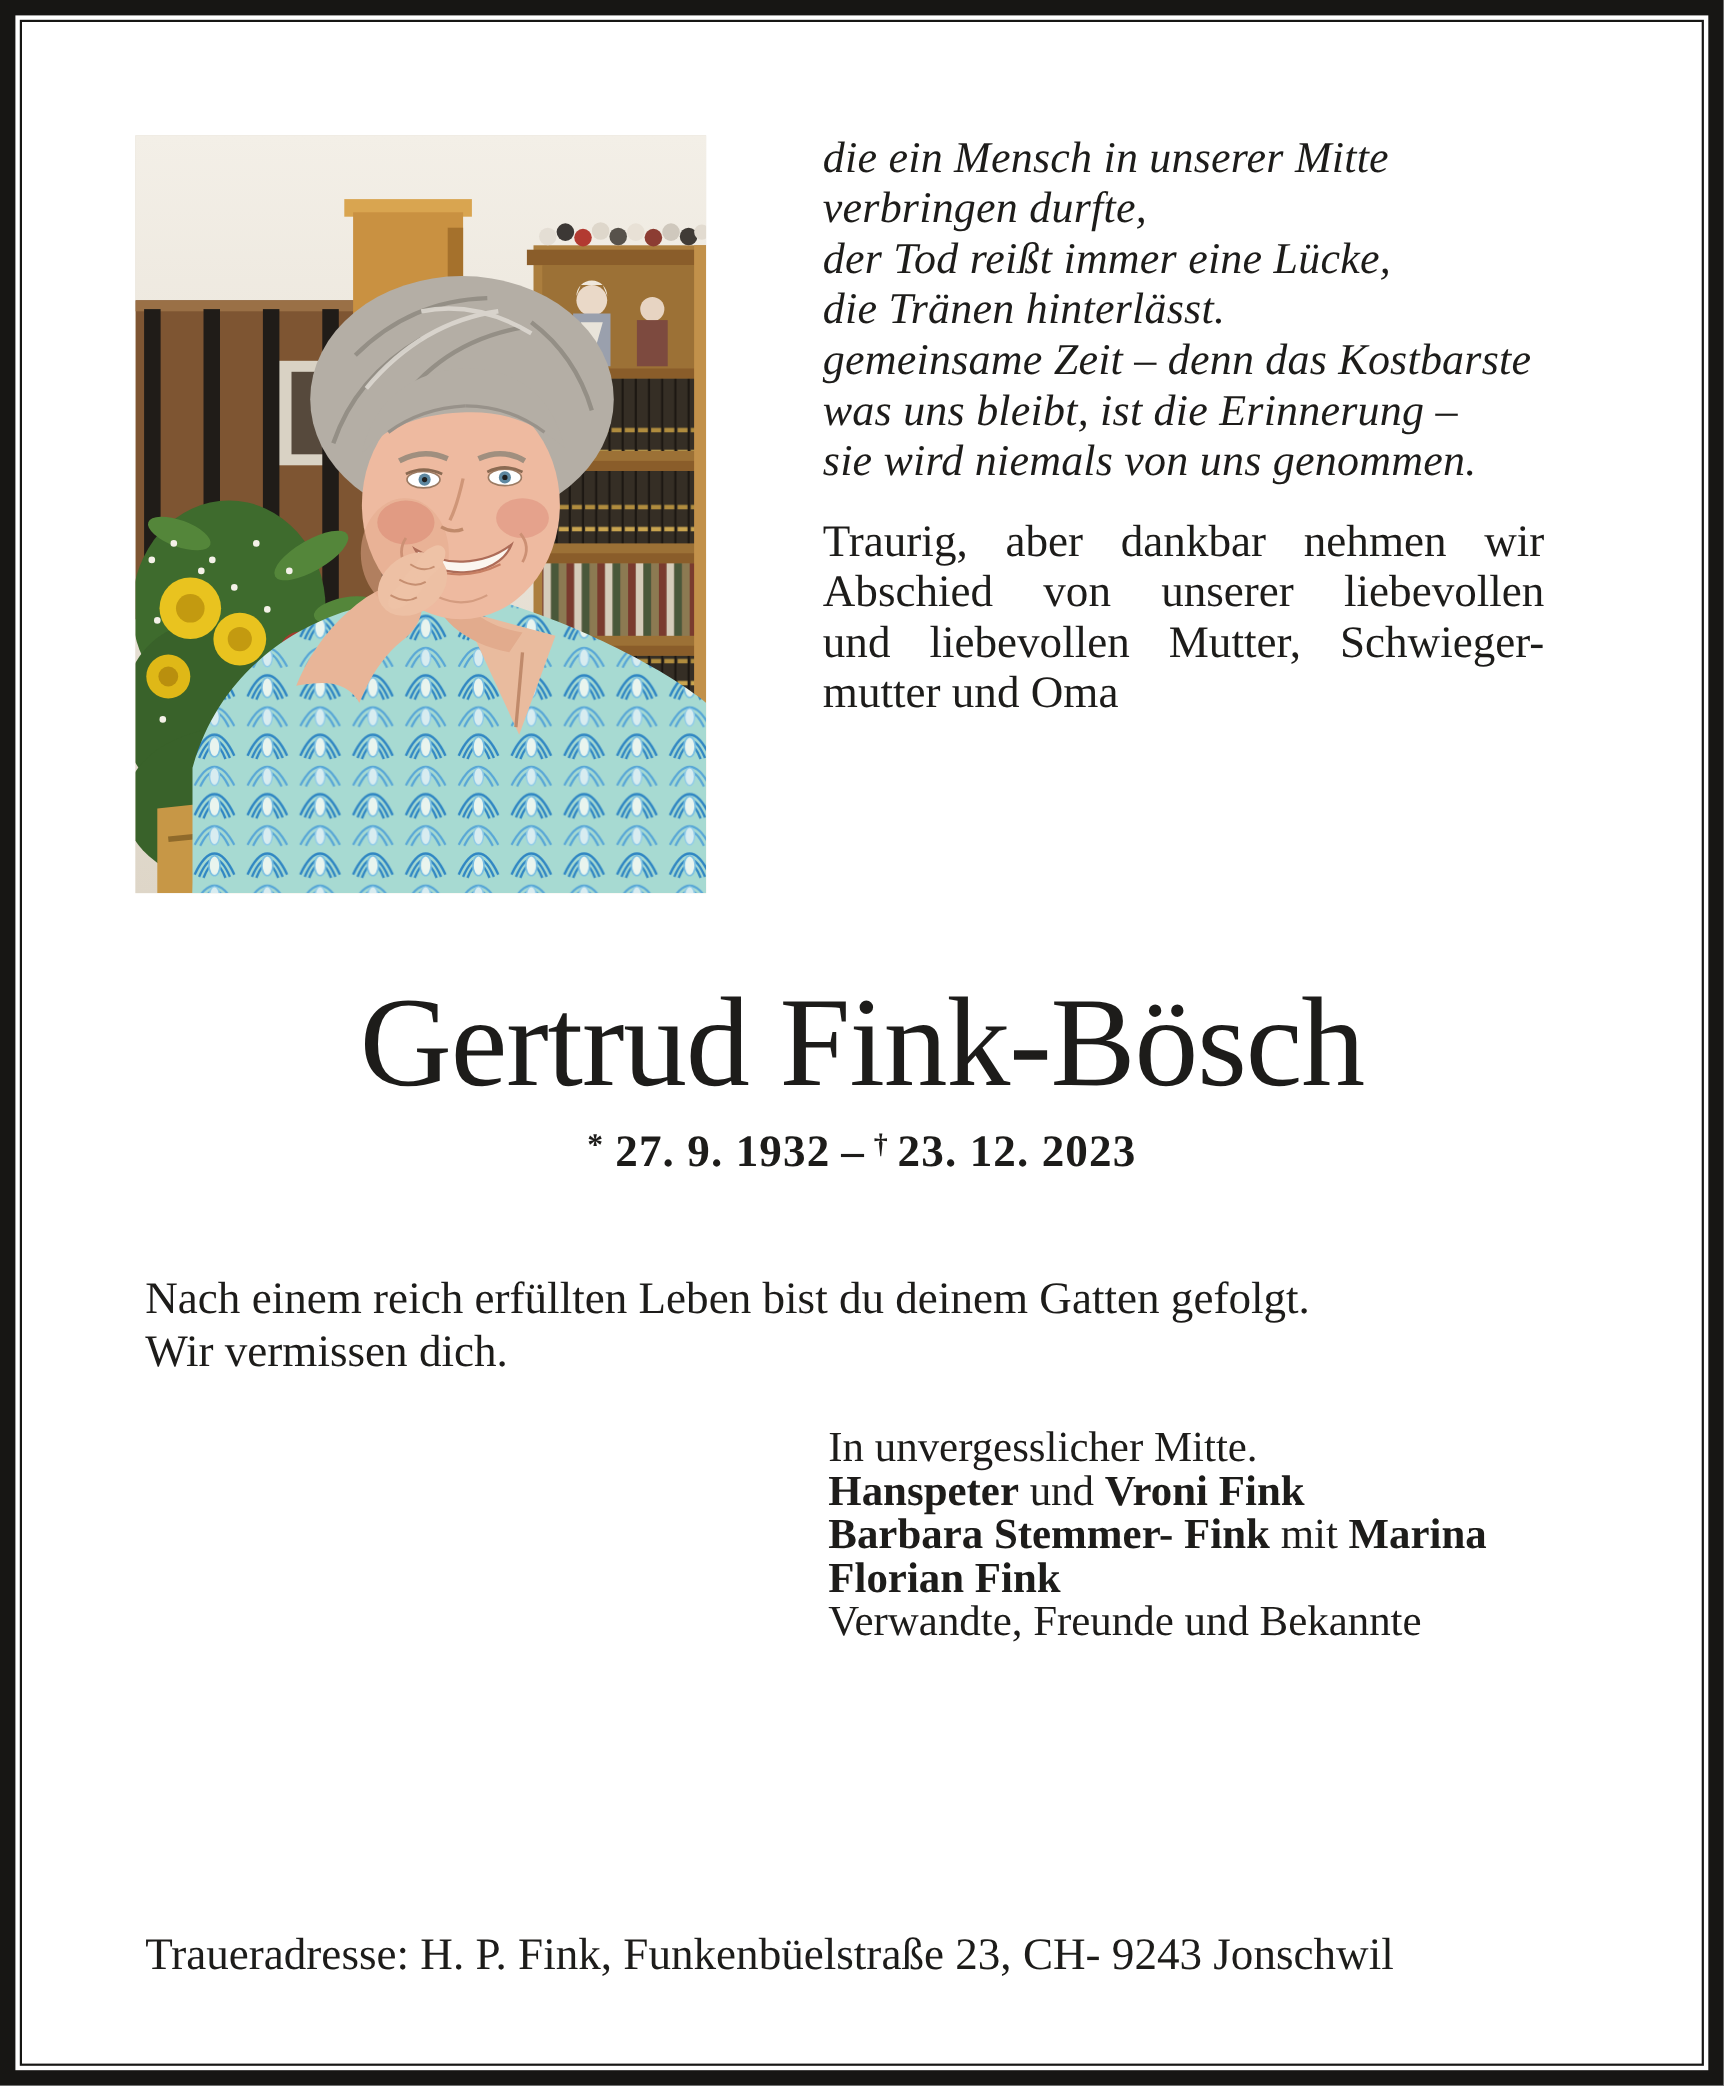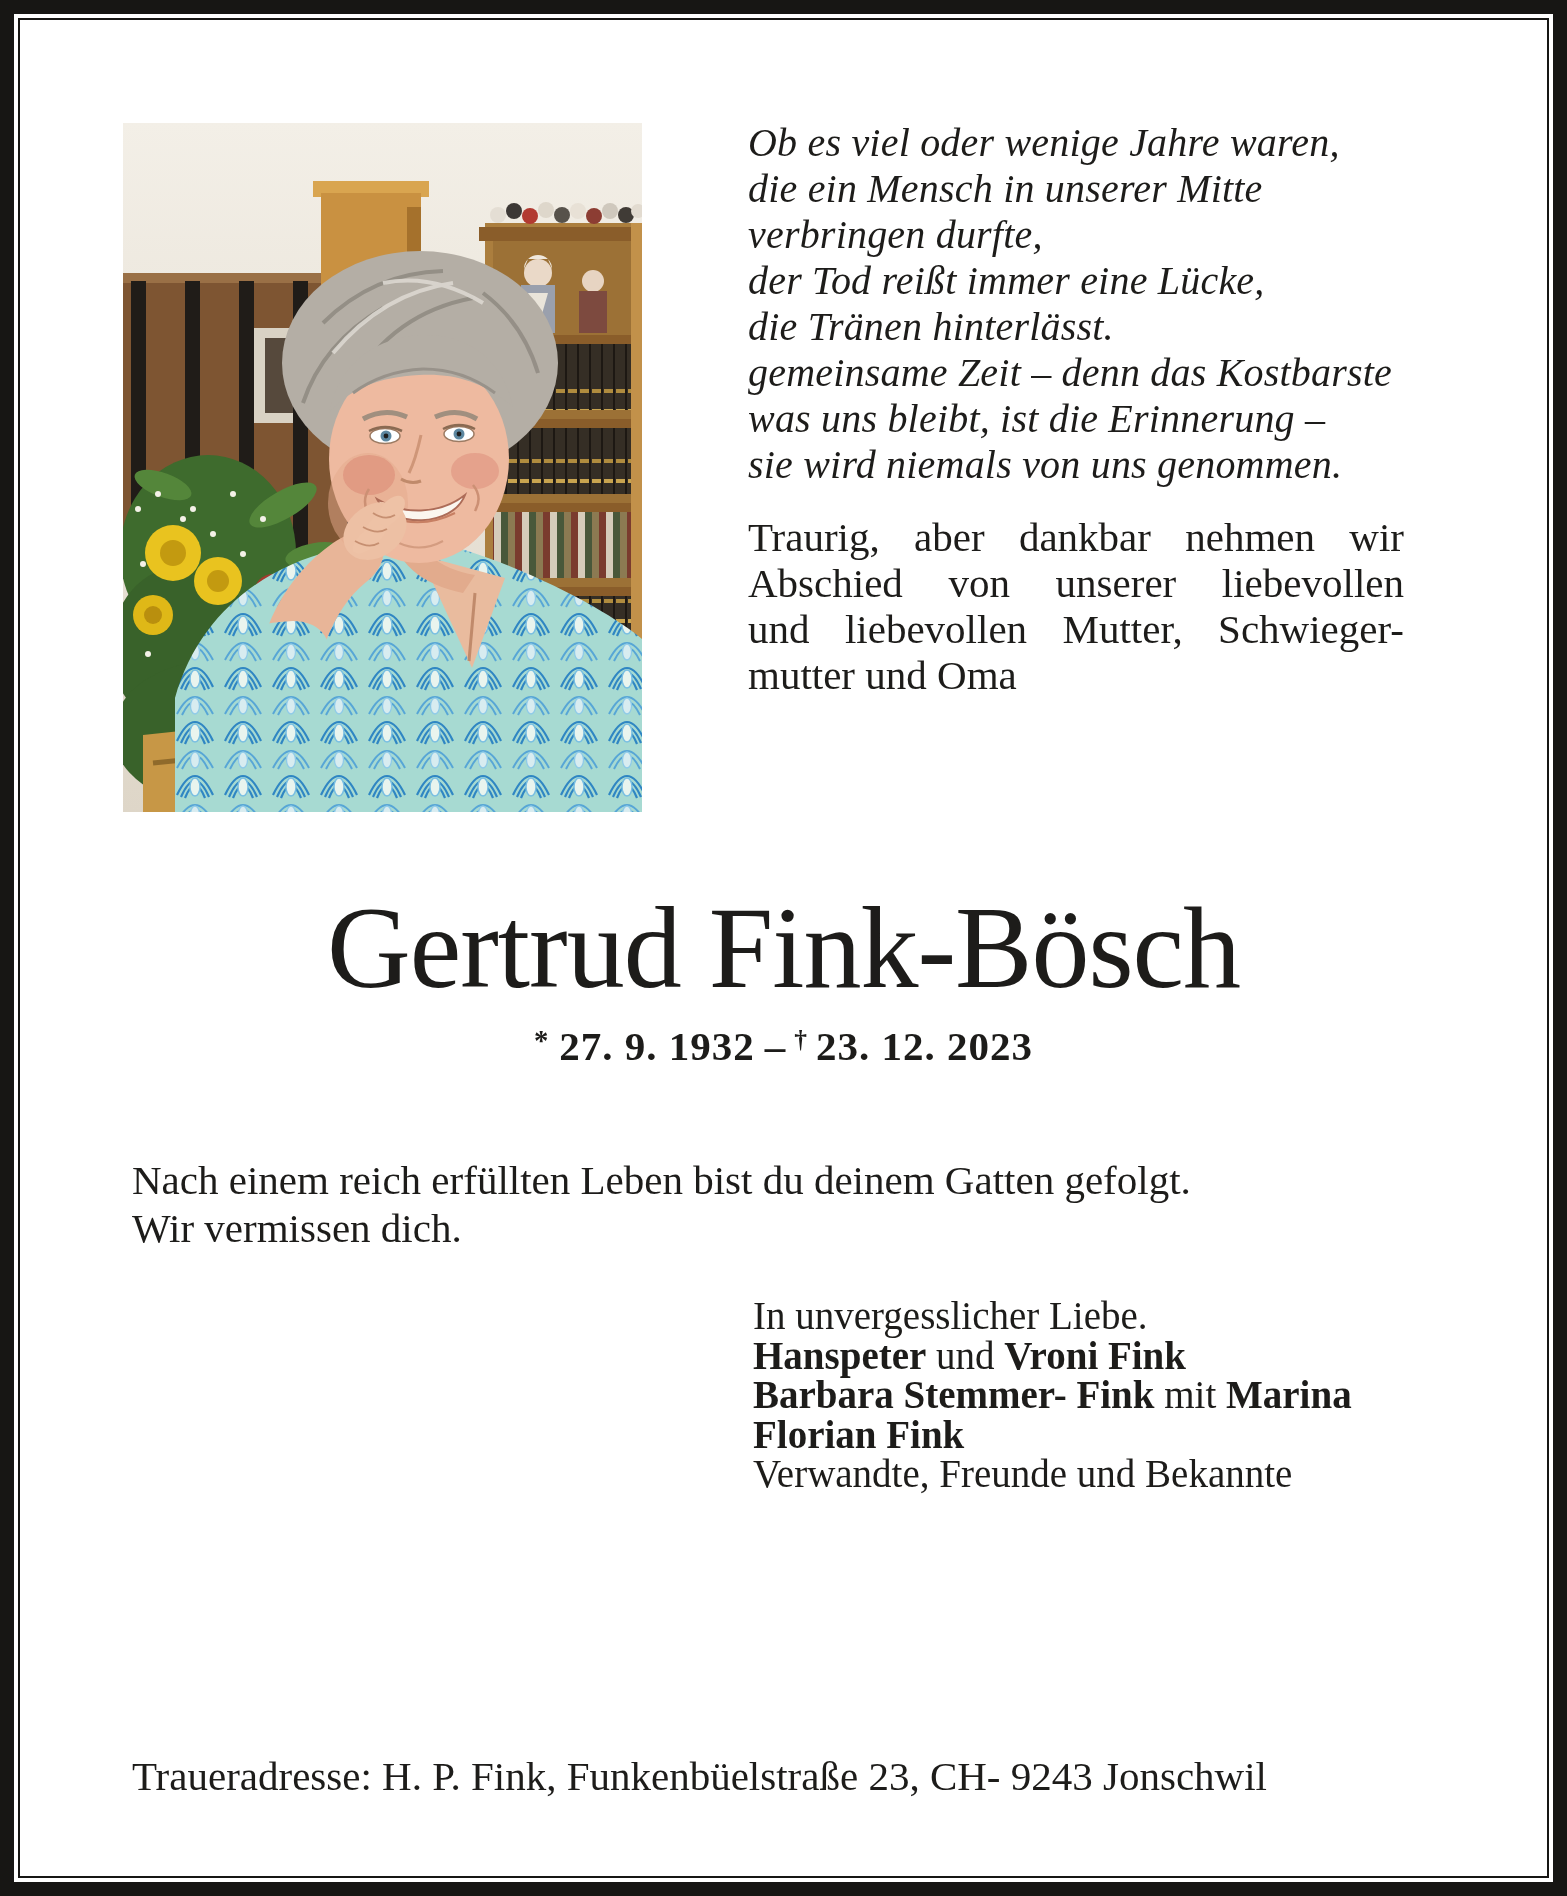--- a/index.html
+++ b/index.html
@@ -256,21 +256,20 @@
           <path d="M250,390 Q262,398 272,392"></path>
             <path d="M240,404 Q254,412 264,406"></path>
           <path d="M232,418 Q246,426 256,420"></path>
         </g>
       </g>
     </svg>
   </div>
 
   <div class="right-col">
     <div class="poem">
-        <div class="poem-line">Ob es viel oder wenige Jahre waren,</div>
         <div class="poem-line">die ein Mensch in unserer Mitte</div>
         <div class="poem-line">verbringen durfte,</div>
         <div class="poem-line">der Tod reißt immer eine Lücke,</div>
         <div class="poem-line">die Tränen hinterlässt.</div>
         <div class="poem-line">gemeinsame Zeit – denn das Kostbarste</div>
         <div class="poem-line">was uns bleibt, ist die Erinnerung –</div>
         <div class="poem-line">sie wird niemals von uns genommen.</div>
       </div>
     <div class="intro">
         <div class="intro-line">Traurig, aber dankbar nehmen wir</div>
@@ -286,21 +285,21 @@
       <span class="sym-star">*</span><span>27. 9. 1932</span><span class="sep">–</span><span class="sym-cross">†</span><span>23. 12. 2023</span>
     </div>
   </div>
 
   <div class="farewell">
       <div class="text-line">Nach einem reich erfüllten Leben bist du deinem Gatten gefolgt.</div>
       <div class="text-line">Wir vermissen dich.</div>
     </div>
 
   <div class="mourners">
-      <div class="text-line"><span>In unvergesslicher Liebe.</span></div>
+      <div class="text-line"><span>In unvergesslicher Mitte.</span></div>
       <div class="text-line"><span class="bold">Hanspeter</span><span> und </span><span class="bold">Vroni Fink</span></div>
       <div class="text-line"><span class="bold">Barbara Stemmer- Fink</span><span> mit </span><span class="bold">Marina</span></div>
       <div class="text-line"><span class="bold">Florian Fink</span></div>
       <div class="text-line"><span>Verwandte, Freunde und Bekannte</span></div>
     </div>
 
   <div class="closing">
     </div>
 
   <div class="address">Traueradresse: H. P. Fink, Funkenbüelstraße 23, CH- 9243 Jonschwil</div>

